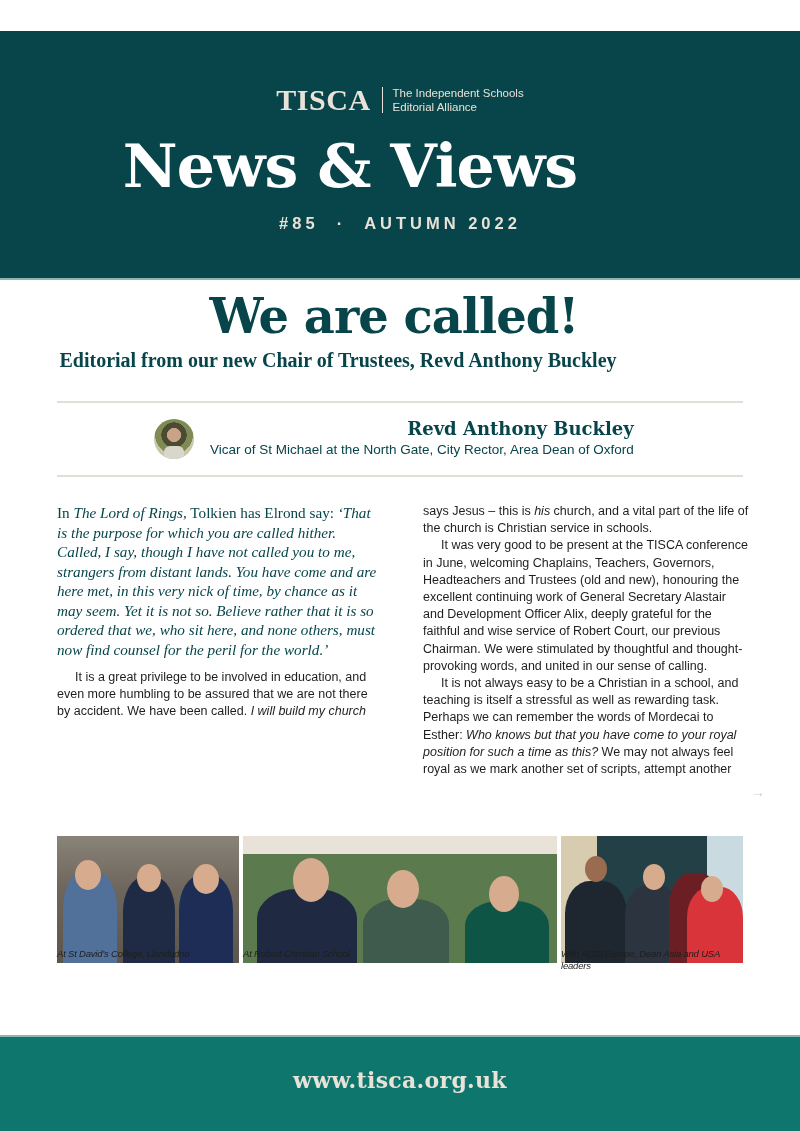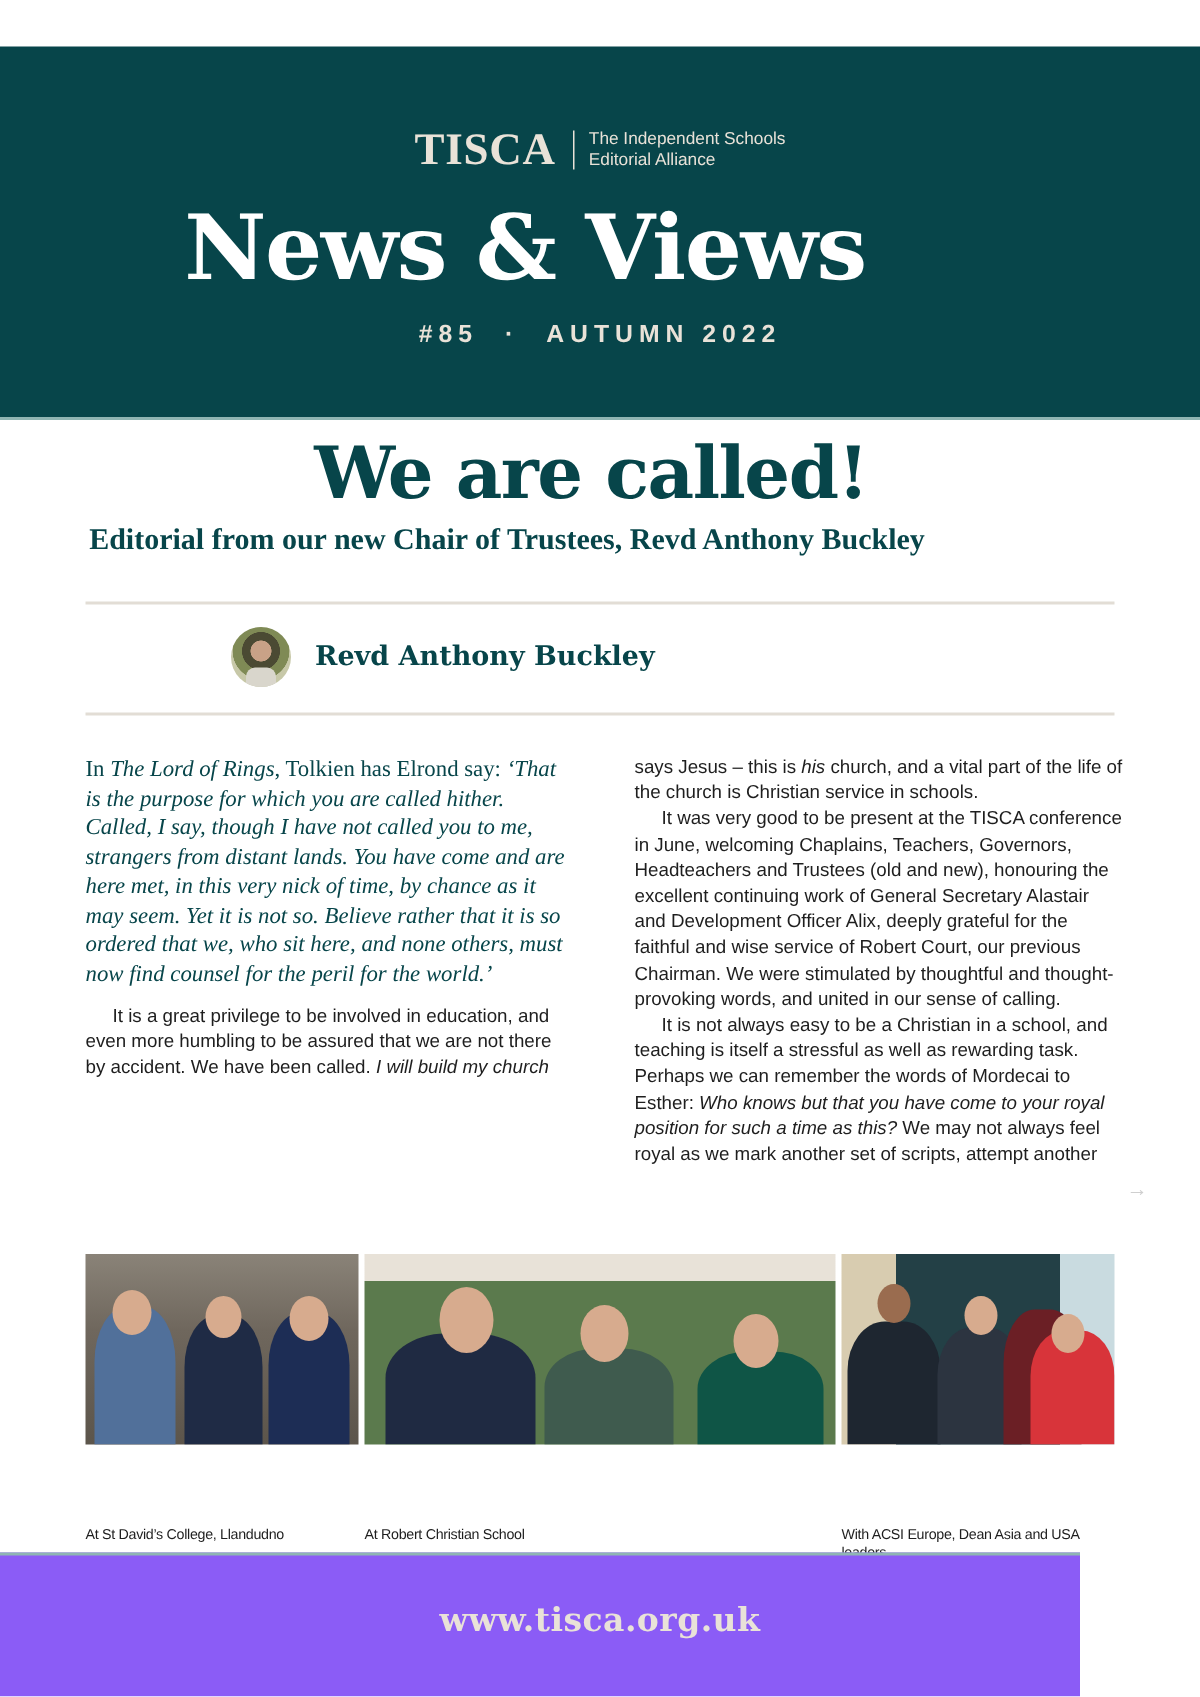--- a/index.html
+++ b/index.html
@@ -43,27 +43,27 @@
   em.i { font-style: italic; }
   .arrow { position: absolute; left: 751px; top: 784px; font-size: 14px; color: #cfcfcf; }
 
   
   .photo { position: absolute; top: 836px; height: 127px; overflow: hidden; }
   .photo.p1 { left: 57px; width: 182px; background: linear-gradient(180deg, #8a8378 0%, #6f675d 40%, #5c554b 100%); }
   .photo.p2 { left: 243px; width: 314px; background: linear-gradient(180deg, #e8e2d8 0 14%, #5b7a4d 14% 100%); }
   .photo.p3 { left: 561px; width: 182px; background: linear-gradient(90deg, #d8ccb0 0 20%, #234046 20% 80%, #c9dbe0 80%); }
   .fig { position: absolute; bottom: 0; border-radius: 40% 40% 0 0; }
   .head { position: absolute; border-radius: 50%; background: #d7ab8e; }
-  .caption { position: absolute; top: 1018px; font-family: "Liberation Sans", sans-serif; font-size: 9.5px; line-height: 12px; color: #1e1e1e; letter-spacing: -0.2px; }
+  .caption { position: absolute; top: 948px; font-family: "Liberation Sans", sans-serif; font-style: italic; font-size: 9.5px; line-height: 12px; color: #1e1e1e; letter-spacing: -0.2px; }
   .caption.c1 { left: 57px; width: 182px; }
   .caption.c2 { left: 243px; width: 314px; }
   .caption.c3 { left: 561px; width: 182px; }
 
   
-  .footer { position: absolute; left: 0; top: 1035px; width: 720px; height: 96px; background: #8b5cf6; border-top: 2px solid #8fb5b3; }
+  .footer { position: absolute; left: 0; top: 1035px; width: 800px; height: 96px; background: #0f766e; border-top: 2px solid #8fb5b3; }
   .footer-url { position: absolute; top: 30px; left: 0; width: 800px; text-align: center; font-family: "DejaVu Serif", serif; font-weight: bold; font-size: 22px; color: #e9e2d8; letter-spacing: 0.3px; }
 </style>
 </head>
 <body>
 
 <header class="masthead">
   <div class="brand">
     <span class="brand-name">TISCA</span>
     <span class="brand-sep"></span>
     <span class="brand-tag">
@@ -78,20 +78,21 @@
 </header>
 
 <h2 class="headline">We are called!</h2>
 <div class="subhead">Editorial from our new Chair of Trustees, Revd Anthony Buckley</div>
 
 <div class="rule top"></div>
 <div class="author">
   <div class="avatar"></div>
   <div class="author-text">
     <div class="author-name">Revd Anthony Buckley</div>
+    <div class="author-role">Vicar of St Michael at the North Gate, City Rector, Area Dean of Oxford</div>
   </div>
 </div>
 <div class="rule bottom"></div>
 
 <div class="col left">
   <p class="quote"><span class="plain">In </span><em>The Lord of Rings</em><span class="plain">, Tolkien has Elrond say: </span><em>‘That is the purpose for which you are called hither. Called, I say, though I have not called you to me, strangers from distant lands. You have come and are here met, in this very nick of time, by chance as it may seem. Yet it is not so. Believe rather that it is so ordered that we, who sit here, and none others, must now find counsel for the peril for the world.’</em></p>
   <p class="p indent"><span>It is a great privilege to be involved in education, and even more humbling to be assured that we are not there by accident. We have been called. </span><em class="i">I will build my church</em></p>
 </div>
 
 <div class="col right">

